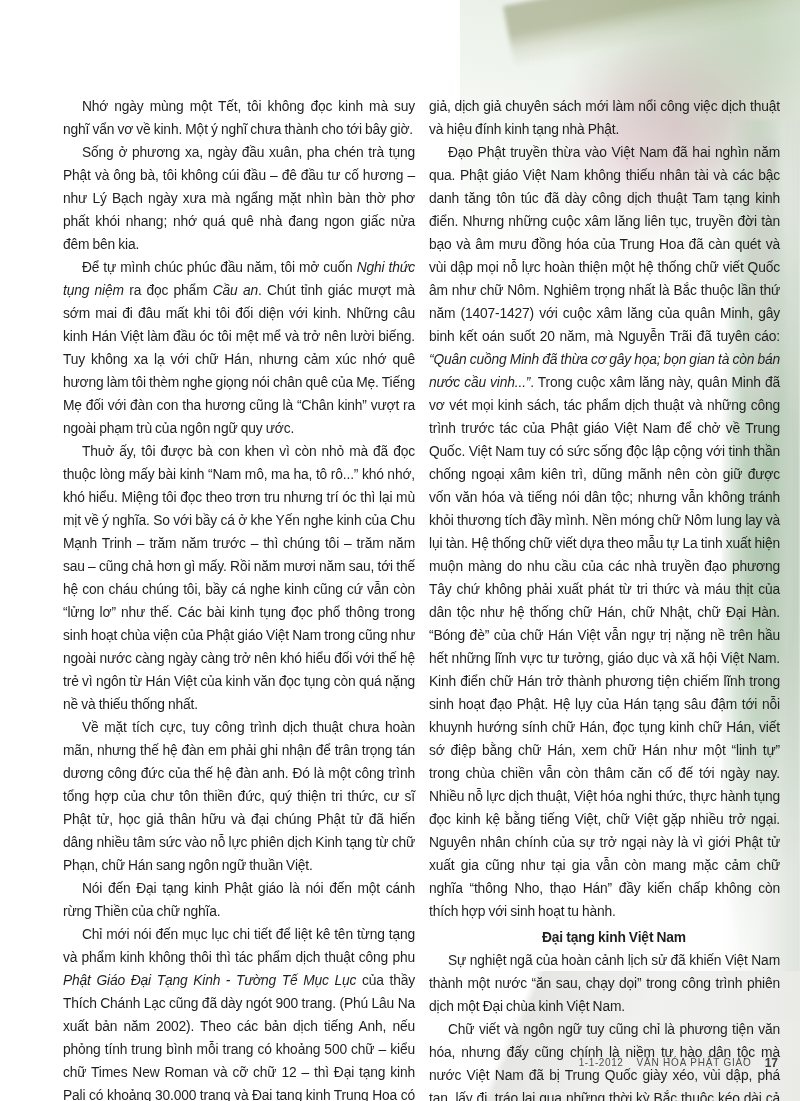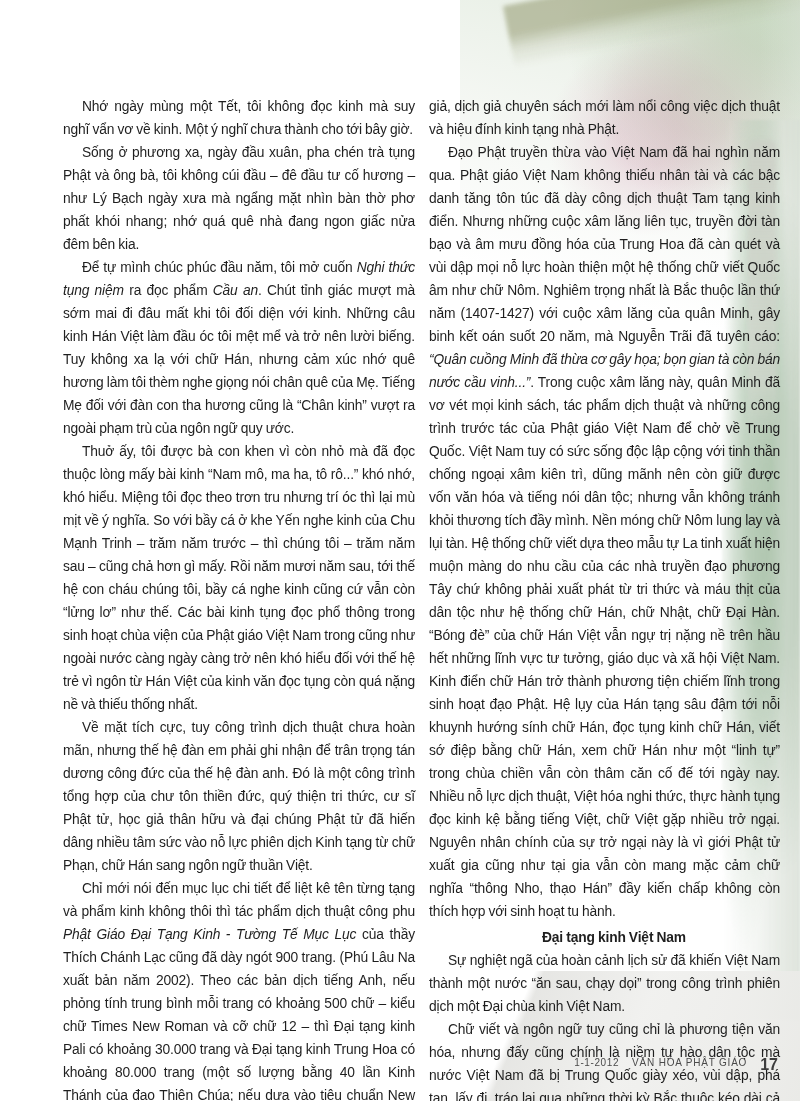--- a/index.html
+++ b/index.html
@@ -62,40 +62,41 @@
   }
   .it{font-style:italic;}
   
   .footer{
     position:absolute;top:1056px;right:22px;
     display:flex;align-items:flex-start;gap:13px;
     color:var(--footer,#4a4a4a);
   }
   .footer .f-date{font-size:10px;letter-spacing:.6px;transform:scaleY(1.15);}
   .footer .f-mag{font-size:10px;letter-spacing:.8px;transform:scaleY(1.15);}
-  .footer .f-num{font-size:16px;font-weight:bold;color:#3d3d3d;}
+  .footer .f-num{font-size:12px;font-weight:bold;color:#3d3d3d;}
 </style>
 </head>
 <body>
 
 <div class="page">
 
   <div class="bg bg-top-right"></div>
   <div class="bg bg-roof-band"></div>
   <div class="bg bg-right-tint"></div>
   <div class="bg bg-right-strip"></div>
   <div class="bg bg-stone-column"></div>
   <div class="bg bg-bottom-wash"></div>
 
   <div class="col col-left">
       <p class="para indent"><span>Nhớ ngày mùng một Tết, tôi không đọc kinh mà suy nghĩ vẩn vơ về kinh. Một ý nghĩ chưa thành cho tới bây giờ.</span></p>
       <p class="para indent"><span>Sống ở phương xa, ngày đầu xuân, pha chén trà tụng Phật và ông bà, tôi không cúi đầu – đê đầu tư cố hương – như Lý Bạch ngày xưa mà ngẩng mặt nhìn bàn thờ phơ phất khói nhang; nhớ quá quê nhà đang ngon giấc nửa đêm bên kia.</span></p>
       <p class="para indent"><span>Để tự mình chúc phúc đầu năm, tôi mở cuốn </span><em class="it">Nghi thức tụng niệm</em><span> ra đọc phẩm </span><em class="it">Cầu an</em><span>. Chút tỉnh giác mượt mà sớm mai đi đâu mất khi tôi đối diện với kinh. Những câu kinh Hán Việt làm đầu óc tôi mệt mể và trở nên lười biếng. Tuy không xa lạ với chữ Hán, nhưng cảm xúc nhớ quê hương làm tôi thèm nghe giọng nói chân quê của Mẹ. Tiếng Mẹ đối với đàn con tha hương cũng là “Chân kinh” vượt ra ngoài phạm trù của ngôn ngữ quy ước.</span></p>
       <p class="para indent"><span>Thuở ấy, tôi được bà con khen vì còn nhỏ mà đã đọc thuộc lòng mấy bài kinh “Nam mô, ma ha, tô rô...” khó nhớ, khó hiểu. Miệng tôi đọc theo trơn tru nhưng trí óc thì lại mù mịt về ý nghĩa. So với bầy cá ở khe Yến nghe kinh của Chu Mạnh Trinh – trăm năm trước – thì chúng tôi – trăm năm sau – cũng chả hơn gì mấy. Rồi năm mươi năm sau, tới thế hệ con cháu chúng tôi, bầy cá nghe kinh cũng cứ vẫn còn “lửng lơ” như thế. Các bài kinh tụng đọc phổ thông trong sinh hoạt chùa viện của Phật giáo Việt Nam trong cũng như ngoài nước càng ngày càng trở nên khó hiểu đối với thế hệ trẻ vì ngôn từ Hán Việt của kinh văn đọc tụng còn quá nặng nề và thiếu thống nhất.</span></p>
       <p class="para indent"><span>Về mặt tích cực, tuy công trình dịch thuật chưa hoàn mãn, nhưng thế hệ đàn em phải ghi nhận để trân trọng tán dương công đức của thế hệ đàn anh. Đó là một công trình tổng hợp của chư tôn thiền đức, quý thiện tri thức, cư sĩ Phật tử, học giả thân hữu và đại chúng Phật tử đã hiến dâng nhiều tâm sức vào nỗ lực phiên dịch Kinh tạng từ chữ Phạn, chữ Hán sang ngôn ngữ thuần Việt.</span></p>
+      <p class="para indent"><span>Nói đến Đại tạng kinh Phật giáo là nói đến một cánh rừng Thiền của chữ nghĩa.</span></p>
       <p class="para indent"><span>Chỉ mới nói đến mục lục chi tiết để liệt kê tên từng tạng và phẩm kinh không thôi thì tác phẩm dịch thuật công phu </span><em class="it">Phật Giáo Đại Tạng Kinh - Tường Tế Mục Lục</em><span> của thầy Thích Chánh Lạc cũng đã dày ngót 900 trang. (Phú Lâu Na xuất bản năm 2002). Theo các bản dịch tiếng Anh, nếu phỏng tính trung bình mỗi trang có khoảng 500 chữ – kiểu chữ Times New Roman và cỡ chữ 12 – thì Đại tạng kinh Pali có khoảng 30.000 trang và Đại tạng kinh Trung Hoa có khoảng 80.000 trang (một số lượng bằng 40 lần Kinh Thánh của đạo Thiên Chúa; nếu dựa vào tiêu chuẩn New King James Version). Phật giáo Trung Hoa với trên 2.000 công trình trước tác kinh luận đã nâng số lượng kinh điển Phật giáo lên 3 lần kể từ khi Phật giáo từ Ấn Độ truyền sang Trung Hoa. Con số này nói lên một thực tế rằng, nỗ lực cá nhân không kham nổi mà phải cần tới cả một tập thể hành giả, trí</span></p>
     </div>
 
   <div class="col col-right">
       <p class="para"><span>giả, dịch giả chuyên sách mới làm nổi công việc dịch thuật và hiệu đính kinh tạng nhà Phật.</span></p>
       <p class="para indent"><span>Đạo Phật truyền thừa vào Việt Nam đã hai nghìn năm qua. Phật giáo Việt Nam không thiếu nhân tài và các bậc danh tăng tôn túc đã dày công dịch thuật Tam tạng kinh điển. Nhưng những cuộc xâm lăng liên tục, truyền đời tàn bạo và âm mưu đồng hóa của Trung Hoa đã càn quét và vùi dập mọi nỗ lực hoàn thiện một hệ thống chữ viết Quốc âm như chữ Nôm. Nghiêm trọng nhất là Bắc thuộc lần thứ năm (1407-1427) với cuộc xâm lăng của quân Minh, gây binh kết oán suốt 20 năm, mà Nguyễn Trãi đã tuyên cáo: </span><em class="it">“Quân cuồng Minh đã thừa cơ gây họa; bọn gian tà còn bán nước cầu vinh...”</em><span>. Trong cuộc xâm lăng này, quân Minh đã vơ vét mọi kinh sách, tác phẩm dịch thuật và những công trình trước tác của Phật giáo Việt Nam để chở về Trung Quốc. Việt Nam tuy có sức sống độc lập cộng với tinh thần chống ngoại xâm kiên trì, dũng mãnh nên còn giữ được vốn văn hóa và tiếng nói dân tộc; nhưng vẫn không tránh khỏi thương tích đầy mình. Nền móng chữ Nôm lung lay và lụi tàn. Hệ thống chữ viết dựa theo mẫu tự La tinh xuất hiện muộn màng do nhu cầu của các nhà truyền đạo phương Tây chứ không phải xuất phát từ tri thức và máu thịt của dân tộc như hệ thống chữ Hán, chữ Nhật, chữ Đại Hàn. “Bóng đè” của chữ Hán Việt vẫn ngự trị nặng nề trên hầu hết những lĩnh vực tư tưởng, giáo dục và xã hội Việt Nam. Kinh điển chữ Hán trở thành phương tiện chiếm lĩnh trong sinh hoạt đạo Phật. Hệ lụy của Hán tạng sâu đậm tới nỗi khuynh hướng sính chữ Hán, đọc tụng kinh chữ Hán, viết sớ điệp bằng chữ Hán, xem chữ Hán như một “linh tự” trong chùa chiền vẫn còn thâm căn cố đế tới ngày nay. Nhiều nỗ lực dịch thuật, Việt hóa nghi thức, thực hành tụng đọc kinh kệ bằng tiếng Việt, chữ Việt gặp nhiều trở ngại. Nguyên nhân chính của sự trở ngại này là vì giới Phật tử xuất gia cũng như tại gia vẫn còn mang mặc cảm chữ nghĩa “thông Nho, thạo Hán” đầy kiến chấp không còn thích hợp với sinh hoạt tu hành.</span></p>
       <p class="heading"><span>Đại tạng kinh Việt Nam</span></p>
       <p class="para indent"><span>Sự nghiệt ngã của hoàn cảnh lịch sử đã khiến Việt Nam thành một nước “ăn sau, chạy dọi” trong công trình phiên dịch một Đại chùa kinh Việt Nam.</span></p>
       <p class="para indent"><span>Chữ viết và ngôn ngữ tuy cũng chỉ là phương tiện văn hóa, nhưng đấy cũng chính là niềm tự hào dân tộc mà nước Việt Nam đã bị Trung Quốc giày xéo, vùi dập, phá tan, lấy đi, tráo lại qua những thời kỳ Bắc thuộc kéo dài cả ngàn năm. Việt Nam tránh được mối nhục đồng hóa, mối họa mất nước nhưng phải trả giá là sự lụi tàn của chữ Nôm hay một hệ thống chữ viết thuần túy Quốc âm tương tự. Và riêng Phật giáo Việt Nam bị “bóng đè” của Kinh tạng chữ Hán nặng nề đến nỗi đã hơn hai nghìn năm qua mà vẫn chưa có được một tạng Kinh Việt Nam thuần Việt.</span></p>
     </div>

